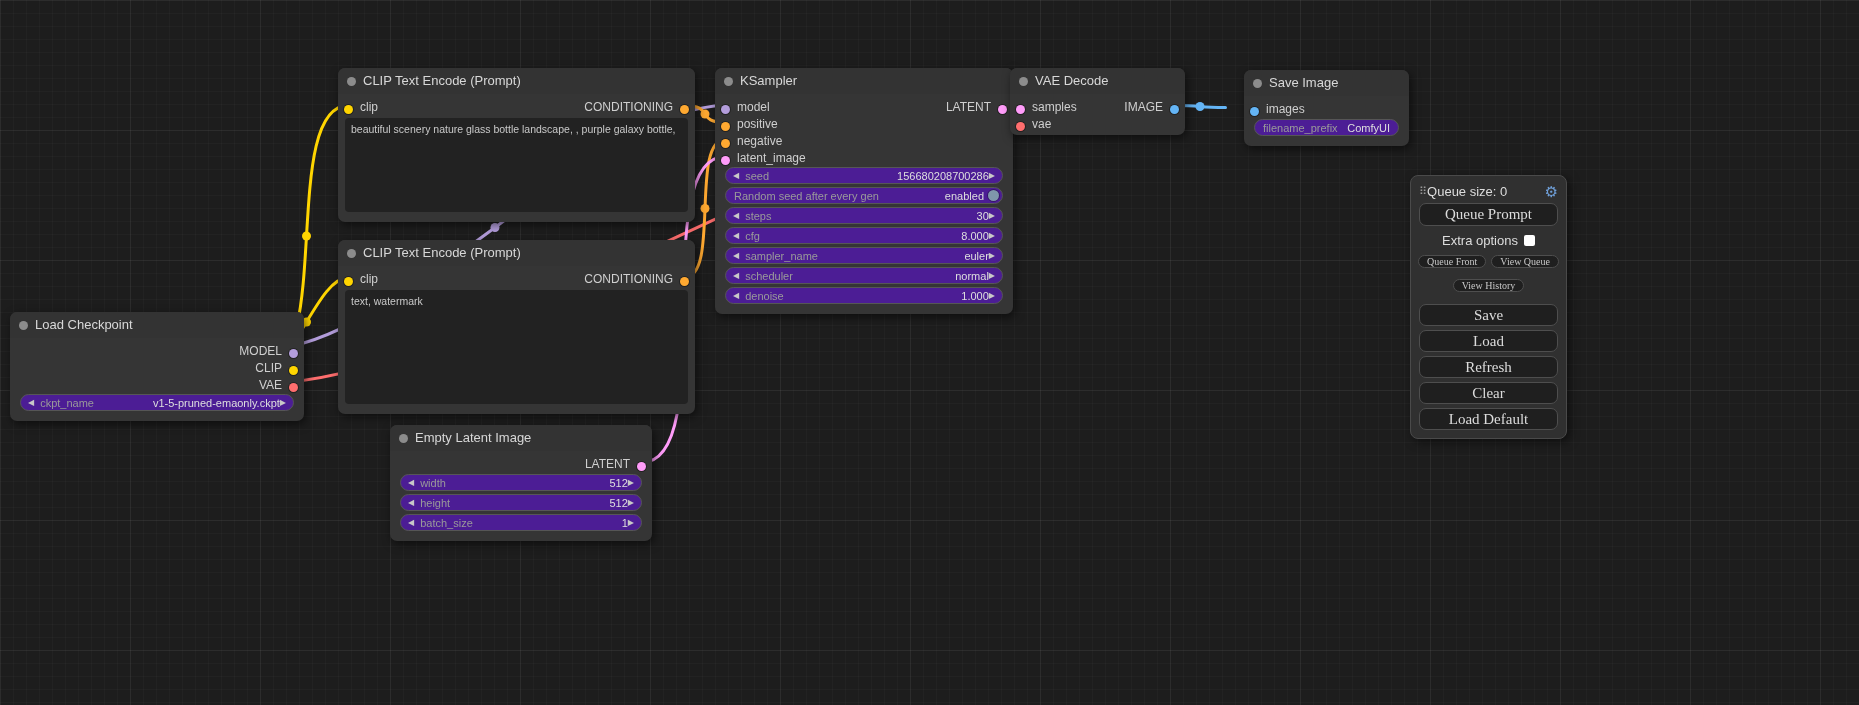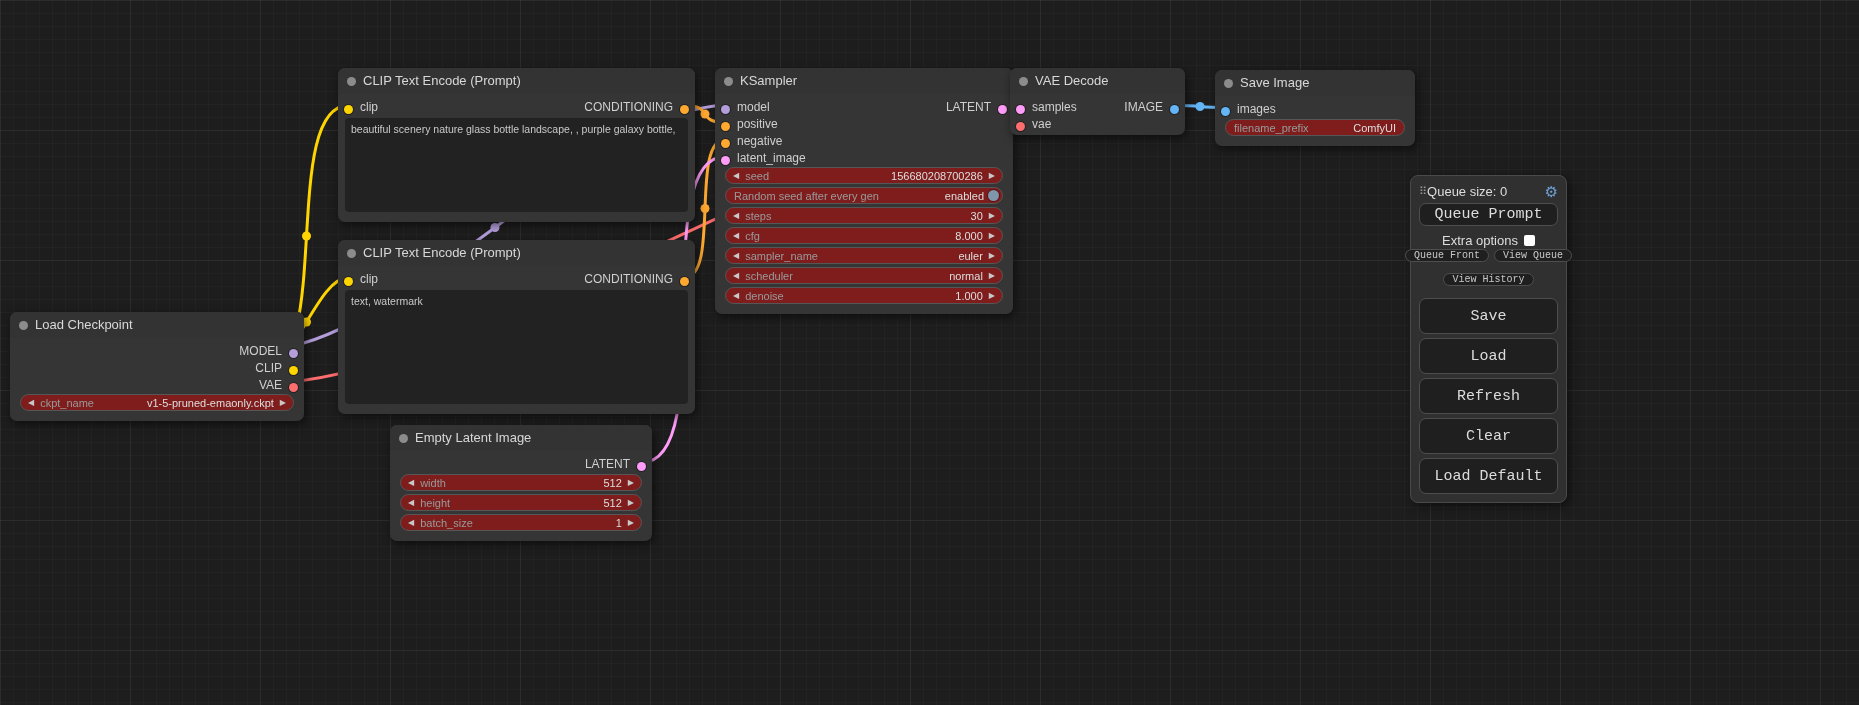--- a/index.html
+++ b/index.html
@@ -21,48 +21,48 @@
     padding-left:25px;font-size:13px;color:#d8d8d8;position:relative;white-space:nowrap;cursor:move}
   .tdot{position:absolute;left:9px;top:9px;width:9px;height:9px;border-radius:50%;background:#8c8c8c}
   .nbody{position:relative;padding:3px 0 10px}
   .prow{display:flex;align-items:flex-end;height:17px;padding:0 6px}
   .pdot{width:9px;height:9px;border-radius:50%;background:#888;flex:none;box-shadow:0 0 0 1px rgba(0,0,0,.35)}
   .plabel{font-size:12px;color:#cfcfcf;white-space:nowrap}
   .inlabel{margin-left:7px}
   .outlabel{margin-right:7px}
   .spacer{flex:1}
 
-  .widget{display:flex;align-items:center;height:17px;background:#7f1d1d;border:1px solid #565656;
+  .widget{display:flex;align-items:center;height:17px;background:#4c1d95;border:1px solid #565656;
     border-radius:9px;margin:3px 10px 0;padding:0 7px;font-size:11px}
   .widget.first{margin-top:2px}
   .warr{color:#c8c8c8;font-size:8px;line-height:1;flex:none}
   .wlabel{color:#9a9a9a;margin-left:6px;white-space:nowrap}
-  .wvalue{flex:1;text-align:right;color:#dedede;margin-right:6px;white-space:nowrap}
+  .wvalue{flex:1;text-align:right;color:#dedede;margin-right:0;white-space:nowrap}
   .wvalue.noarr{margin-right:1px}
   .toggle-knob{width:11px;height:11px;border-radius:50%;background:#7f96ab;flex:none;margin-right:-4px;margin-left:3px;box-shadow:0 0 0 1px rgba(0,0,0,.3)}
 
   .textbox{position:relative;margin:4px 7px 0;background:#222;border-radius:4px;color:#c9c9c9;
     font-family:Liberation Sans, sans-serif;font-size:10.5px;line-height:1.4;
     padding:4px 6px;white-space:pre-wrap;word-break:break-word;overflow:hidden;cursor:text}
 
   #menu{position:absolute;z-index:3;left:1410px;top:175px;width:157px;background:#303030;
     border:1px solid #4a4a4a;border-radius:8px;box-shadow:3px 3px 10px rgba(0,0,0,.5);
     padding:5px 8px 8px;color:#ddd}
   .menu-header{display:flex;align-items:center;height:20px}
   .drag-handle{color:#9a9a9a;font-size:11px;cursor:move;flex:none}
   .menu-title{flex:1;font-size:13px;color:#dddddd}
   .gear{color:#6f9fd8;font-size:15px;line-height:1;flex:none}
-  button{appearance:none;outline:none;font-family:Liberation Mono, monospace}
-  .btn{display:block;width:100%;height:36px;background:#1f1f1f;border:1px solid #4e4e4e;
+  button{appearance:none;outline:none;font-family:Liberation Serif, serif}
+  .btn{display:block;width:100%;height:22px;background:#1f1f1f;border:1px solid #4e4e4e;
     border-radius:7px;color:#dcdcdc;font-size:15px;text-align:center;line-height:19px;margin-top:4px;padding:0}
   .btn.big{height:23px;margin-top:2px}
   .btn.save-gap{margin-top:12px}
   .extra-row{display:flex;align-items:center;justify-content:center;gap:6px;margin-top:7px;height:14px;font-size:13px}
   .checkbox{width:11px;height:11px;background:#ffffff;border-radius:2px;flex:none}
-  .small-row{display:flex;justify-content:center;gap:5px;margin-top:2px}
+  .small-row{display:flex;justify-content:center;gap:5px;margin-top:8px}
   .small-row.tight{margin-top:11px}
   .sbtn{height:13px;background:#1f1f1f;border:1px solid #4e4e4e;border-radius:7px;color:#c8c8c8;
     font-size:10px;line-height:11px;padding:0 8px;white-space:nowrap}
 </style>
 </head>
 <body>
 
 <div id="canvas" data-interactable="true">
   <svg id="wires" width="1859" height="705" data-interactable="false">
       <path d="M 264.5 349.5 C 394.8977089522665 349.5, 595.1022910477335 105.5, 725.5 105.5" fill="none" stroke="#B39DDB" stroke-width="3" stroke-linecap="round" data-interactable="false"></path>
@@ -263,21 +263,21 @@
         <span class="plabel outlabel" data-interactable="false">IMAGE</span>
         <span class="pdot" data-interactable="true" style="background: rgb(100, 181, 246);"></span>
       </div>
       <div class="prow" data-interactable="false">
         <span class="pdot" data-interactable="true" style="background: rgb(255, 110, 110);"></span>
         <span class="plabel inlabel" data-interactable="false">vae</span>
       </div>
     </div>
   </div>
 
-  <div class="node" style="left:1215px;top:70px;width:200px" data-interactable="true">
+  <div class="node" style="left:1244px;top:70px;width:165px" data-interactable="true">
     <div class="ntitle" data-interactable="true">
       <span class="tdot" data-interactable="true"></span>
       <span data-interactable="false">Save Image</span>
     </div>
     <div class="nbody" data-interactable="false">
       <div class="prow" data-interactable="false">
         <span class="pdot" data-interactable="true" style="background: rgb(100, 181, 246);"></span>
         <span class="plabel inlabel" data-interactable="false">images</span>
       </div>
       <div class="widget" data-interactable="true">

